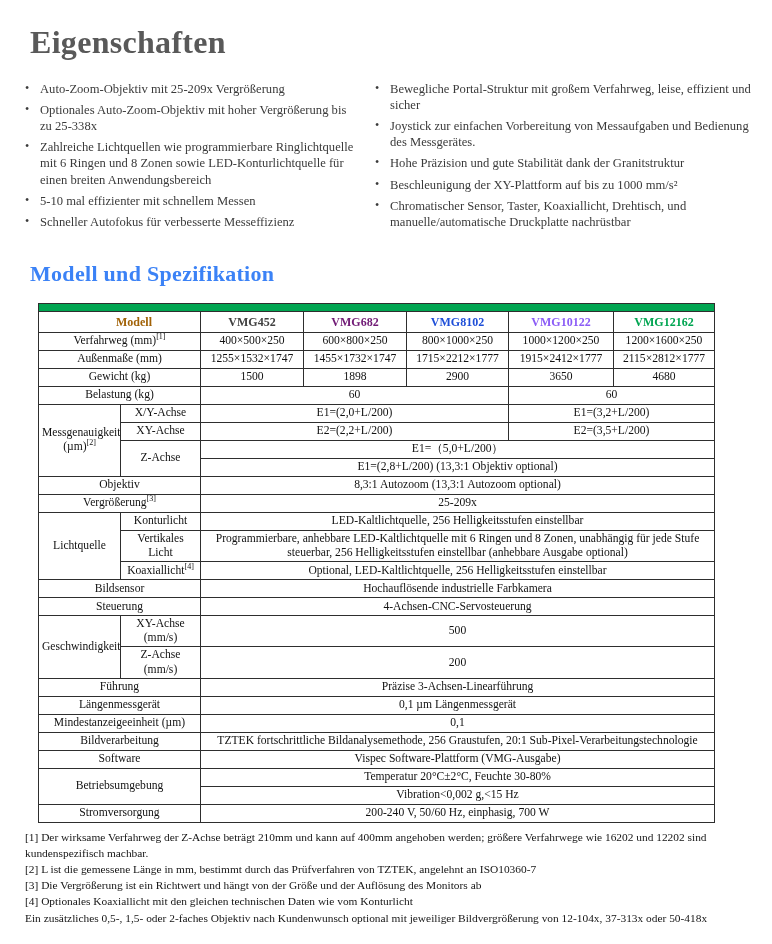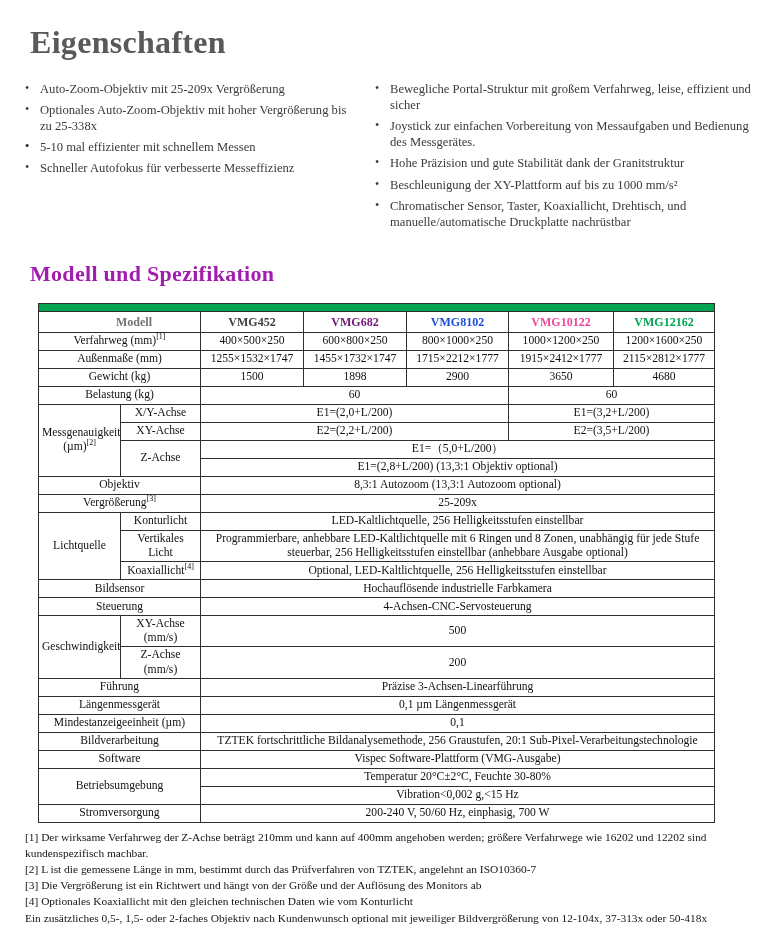--- a/index.html
+++ b/index.html
@@ -9,21 +9,21 @@
     color:#222;
     -webkit-font-smoothing:antialiased;
   }
   .page{padding:20px 16px 0 22px;}
 
   h1.sec-title{
     font-size:32px;font-weight:bold;color:#595959;
     margin:4px 0 20px 8px;letter-spacing:.3px;
   }
   h2.sec-title2{
-    font-size:22px;font-weight:bold;color:#a21caf;
+    font-size:22px;font-weight:bold;color:#3b82f6;
     margin:26px 0 16px 8px;letter-spacing:.3px;
   }
 
   .feature-cols{display:flex;}
   ul.features{
     list-style:none;margin:0;padding:0;
     font-size:12.6px;line-height:1.28;color:#3a3a3a;
   }
   ul.features.left{width:338px;flex:none;}
   ul.features.right{width:384px;flex:none;margin-left:12px;}
@@ -63,21 +63,21 @@
 <body>
 
 <div class="page">
 
   <h1 class="sec-title">Eigenschaften</h1>
 
   <div class="feature-cols">
     <ul class="features left" id="feat-left">
         <li><span class="bullet">•</span><span>Auto-Zoom-Objektiv mit 25-209x Vergrößerung</span></li>
         <li><span class="bullet">•</span><span>Optionales Auto-Zoom-Objektiv mit hoher Vergrößerung bis zu 25-338x</span></li>
-        <li><span class="bullet">•</span></li>
+        <li><span class="bullet">•</span><span>Zahlreiche Lichtquellen wie programmierbare Ringlichtquelle mit 6 Ringen und 8 Zonen sowie LED-Konturlichtquelle für einen breiten Anwendungsbereich</span></li>
         <li><span class="bullet">•</span><span>5-10 mal effizienter mit schnellem Messen</span></li>
         <li><span class="bullet">•</span><span>Schneller Autofokus für verbesserte Messeffizienz</span></li>
       </ul>
     <ul class="features right" id="feat-right">
         <li><span class="bullet">•</span><span>Bewegliche Portal-Struktur mit großem Verfahrweg, leise, effizient und sicher</span></li>
         <li><span class="bullet">•</span><span>Joystick zur einfachen Vorbereitung von Messaufgaben und Bedienung des Messgerätes.</span></li>
         <li><span class="bullet">•</span><span>Hohe Präzision und gute Stabilität dank der Granitstruktur</span></li>
         <li><span class="bullet">•</span><span>Beschleunigung der XY-Plattform auf bis zu 1000 mm/s²</span></li>
         <li><span class="bullet">•</span><span>Chromatischer Sensor, Taster, Koaxiallicht, Drehtisch, und manuelle/automatische Druckplatte nachrüstbar</span></li>
       </ul>
@@ -93,25 +93,25 @@
         <col style="width: 103px;">
         <col style="width: 102px;">
         <col style="width: 105px;">
         <col style="width: 101px;">
       </colgroup>
     <tbody id="spec-tbody">
         <tr>
           <td colspan="7" class="greenbar" style="background: rgb(0, 165, 81);"></td>
         </tr>
         <tr>
-          <td colspan="2" class="hdr" style="color: #737373; padding-left: 32px;">Modell</td>
+          <td colspan="2" class="hdr" style="color: #a16207; padding-left: 32px;">Modell</td>
           <td class="hdr" style="color: #404040;">VMG452</td>
           <td class="hdr" style="color: #701a75;">VMG682</td>
           <td class="hdr" style="color: #1d4ed8;">VMG8102</td>
-          <td class="hdr" style="color: #ec4899;">VMG10122</td>
+          <td class="hdr" style="color: #8b5cf6;">VMG10122</td>
           <td class="hdr" style="color: rgb(0, 165, 81);">VMG12162</td>
         </tr>
         <tr>
           <td colspan="2">Verfahrweg (mm)<sup>[1]</sup></td>
           <td>400×500×250</td>
           <td>600×800×250</td>
           <td>800×1000×250</td>
           <td>1000×1200×250</td>
           <td>1200×1600×250</td>
         </tr>

